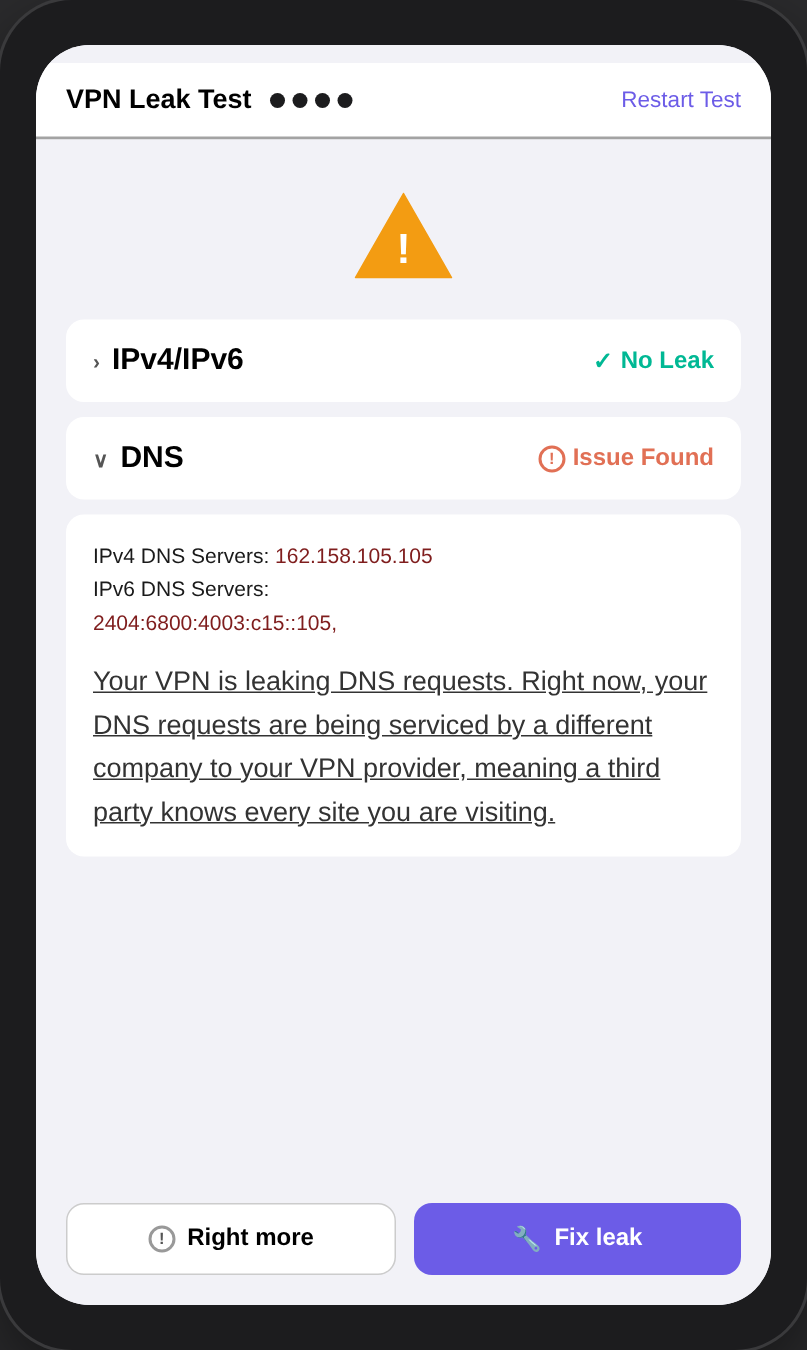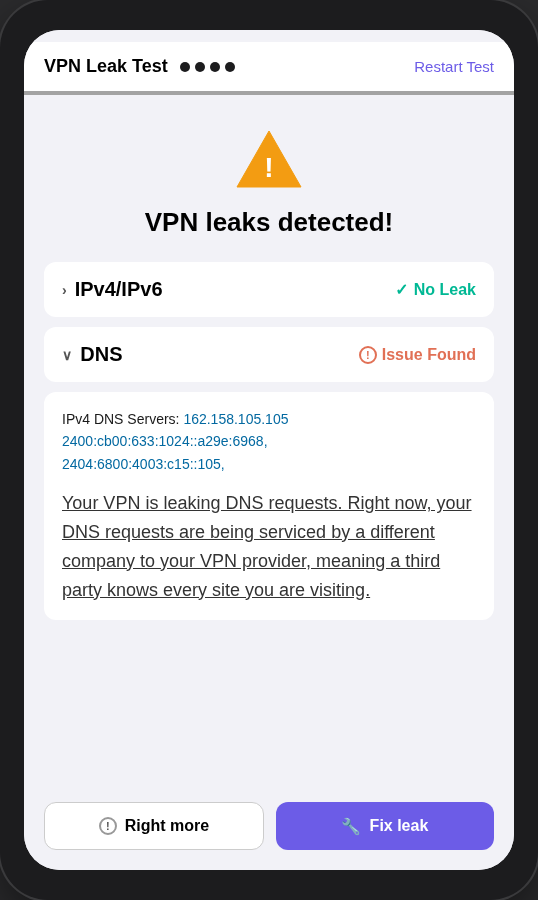--- a/index.html
+++ b/index.html
@@ -34,21 +34,21 @@
     .status-bar {
       height: 12px;
       background: #f2f2f7;
     }
     .header {
       background: #ffffff;
       padding: 14px 20px 14px 20px;
       display: flex;
       align-items: center;
       justify-content: space-between;
-      border-bottom: 4px solid #a3a3a3;
+      border-bottom: 2px solid #a3a3a3;
     }
     .header-left {
       display: flex;
       align-items: center;
       gap: 8px;
     }
     .header-title {
       font-size: 18px;
       font-weight: 700;
       color: #000;
@@ -144,21 +144,21 @@
       border-radius: 12px;
       padding: 16px 18px;
       margin-bottom: 10px;
     }
     .dns-line {
       font-size: 14px;
       color: #1a1a1a;
       line-height: 1.6;
     }
     .dns-red {
-      color: #0369a1;
+      color: #7f1d1d;
     }
     .dns-description {
       font-size: 18px;
       color: #333;
       line-height: 1.6;
       margin-top: 14px;
       text-decoration: underline;
     }
     .footer-buttons {
       display: flex;
@@ -246,21 +246,20 @@
       <button class="restart-btn">Restart Test</button>
     </div>
 
     <div class="content">
 
       <div class="hero">
         <svg class="warning-icon" viewBox="0 0 72 64" fill="none" xmlns="http://www.w3.org/2000/svg">
           <path d="M36 4 L68 60 L4 60 Z" fill="#f39c12" stroke="#f39c12" stroke-linejoin="round"></path>
           <text x="36" y="50" text-anchor="middle" font-size="28" font-weight="900" fill="white">!</text>
         </svg>
-        <span class="hero-title">VPN leaks detected!</span>
       </div>
 
       <div class="section-row">
         <div class="section-row-left">
           <span class="chevron">›</span>
           <span class="section-label">IPv4/IPv6</span>
         </div>
         <div class="status-ok">
           <span>✓</span>
           <span>No Leak</span>
@@ -276,22 +275,24 @@
           <span class="circle-issue">!</span>
           <span>Issue Found</span>
         </div>
       </div>
 
       <div class="dns-detail-box">
         <div class="dns-line">
           <span>IPv4 DNS Servers:</span>
           <span class="dns-red">162.158.105.105</span>
         </div>
+        <div class="dns-line">
+          <span>IPv6 DNS Servers:</span>
+        </div>
         <div id="ipv6-values-container">
-            <div class="dns-line dns-red">2400:cb00:633:1024::a29e:6968,</div>
             <div class="dns-line dns-red">2404:6800:4003:c15::105,</div>
           </div>
         <p class="dns-description">Your VPN is leaking DNS requests. Right now, your DNS requests are being serviced by a different company to your VPN provider, meaning a third party knows every site you are visiting.</p>
       </div>
 
     </div>
 
     <div class="footer-buttons">
       <button class="btn-read-more">
         <span class="circle-alert">!</span>

